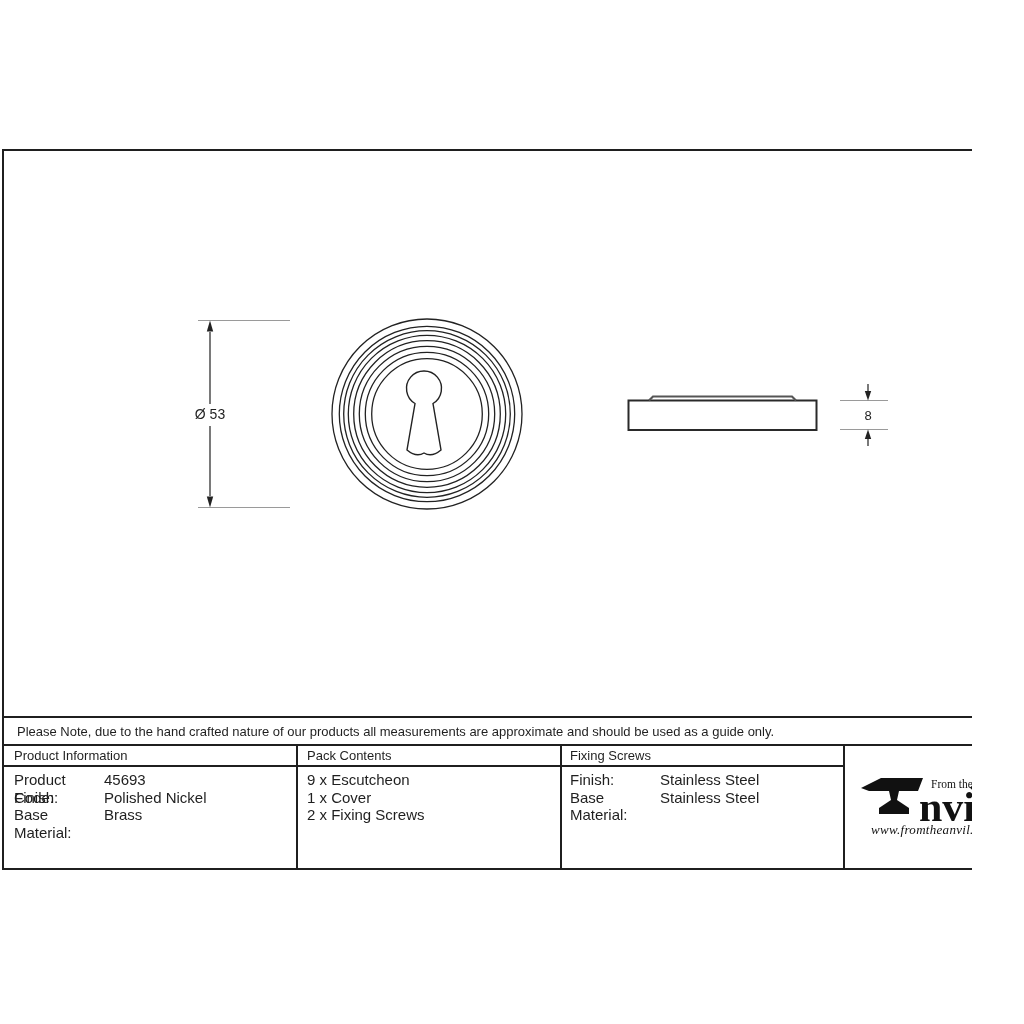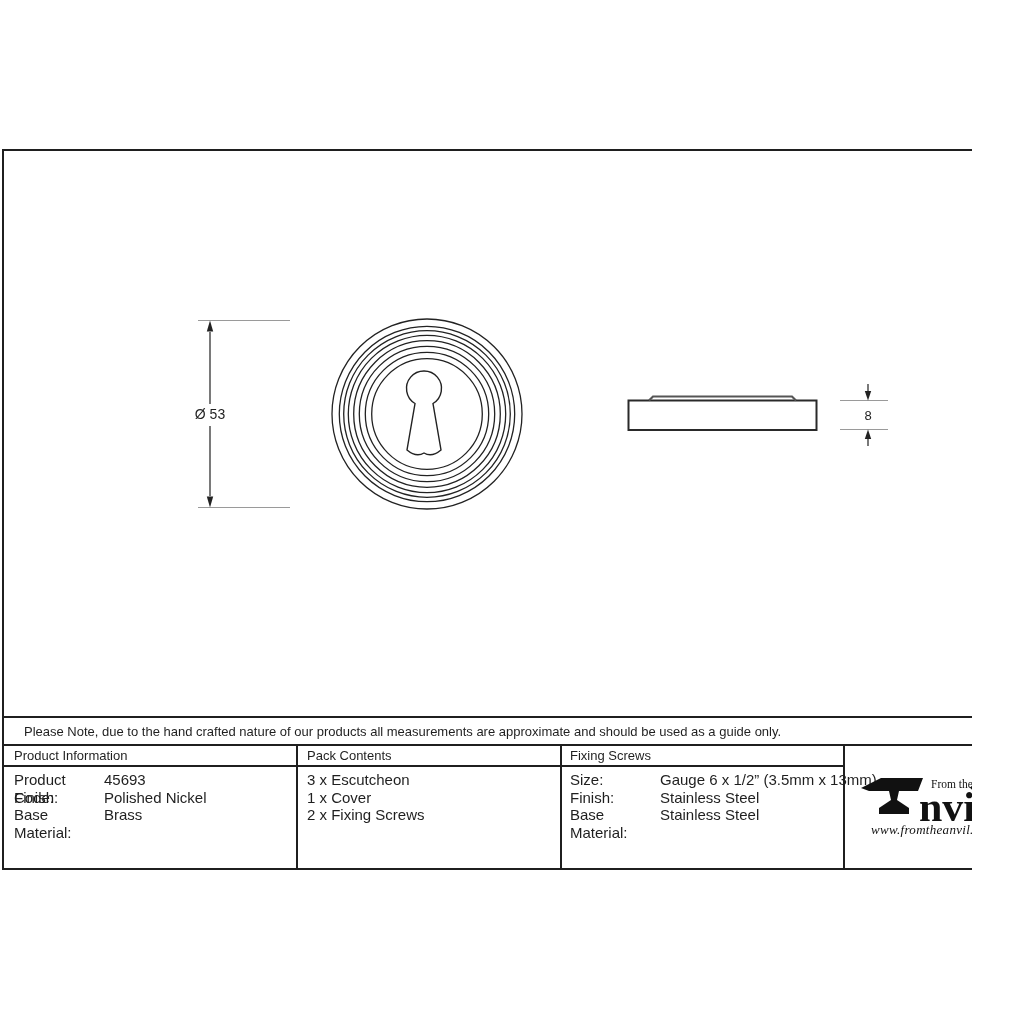--- a/index.html
+++ b/index.html
@@ -5,21 +5,21 @@
   html,body{margin:0;padding:0;background:#fff;}
   .sheet{
     position:relative;width:972px;height:1024px;background:#ffffff;
     font-family:"Liberation Sans",sans-serif;color:#1f1f1f;overflow:hidden;
   }
   .box{position:absolute;box-sizing:border-box;border:2px solid #1f1f1f;background:#fff;}
   .drawing-box{left:2px;top:149px;width:1020px;height:569px;background:transparent;}
   .drawing-svg{position:absolute;left:0;top:0;}
   .note-box{
     left:2px;top:716px;width:1020px;height:30px;
-    display:flex;align-items:center;padding-left:20px;font-size:13px;
+    display:flex;align-items:center;padding-left:13px;font-size:13px;
   }
   .spec-table{left:2px;top:744px;width:1020px;height:126px;}
   .vdiv{position:absolute;top:0;bottom:0;width:2px;background:#1f1f1f;}
   .vd1{left:292px}.vd2{left:556px}.vd3{left:839px}
   .hdr-underline{position:absolute;left:0;top:19px;width:841px;height:2px;background:#1f1f1f;}
   .col-header{position:absolute;top:0;height:19px;line-height:20px;font-size:13px;}
   .h1{left:10px}.h2{left:303px}.h3{left:566px}
   .col-body{position:absolute;top:25px;font-size:15px;}
   .b1{left:10px}.b2{left:303px}.b3{left:566px}
   .kv-row{display:flex;height:17.5px;line-height:17.5px;}
@@ -95,30 +95,26 @@
         <span class="k">Finish:</span>
         <span class="v">Polished Nickel</span>
       </div>
       <div class="kv-row">
         <span class="k">Base Material:</span>
         <span class="v">Brass</span>
       </div>
     </div>
 
     <div class="col-body b2">
-      <div class="list-row">3 x Escutcheon</div>
+      <div class="list-row">9 x Escutcheon</div>
       <div class="list-row">1 x Cover</div>
       <div class="list-row">2 x Fixing Screws</div>
     </div>
 
     <div class="col-body b3">
-      <div class="kv-row">
-        <span class="k">Size:</span>
-        <span class="v">Gauge 6 x 1/2” (3.5mm x 13mm)</span>
-      </div>
       <div class="kv-row">
         <span class="k">Finish:</span>
         <span class="v">Stainless Steel</span>
       </div>
       <div class="kv-row">
         <span class="k">Base Material:</span>
         <span class="v">Stainless Steel</span>
       </div>
     </div>
 

